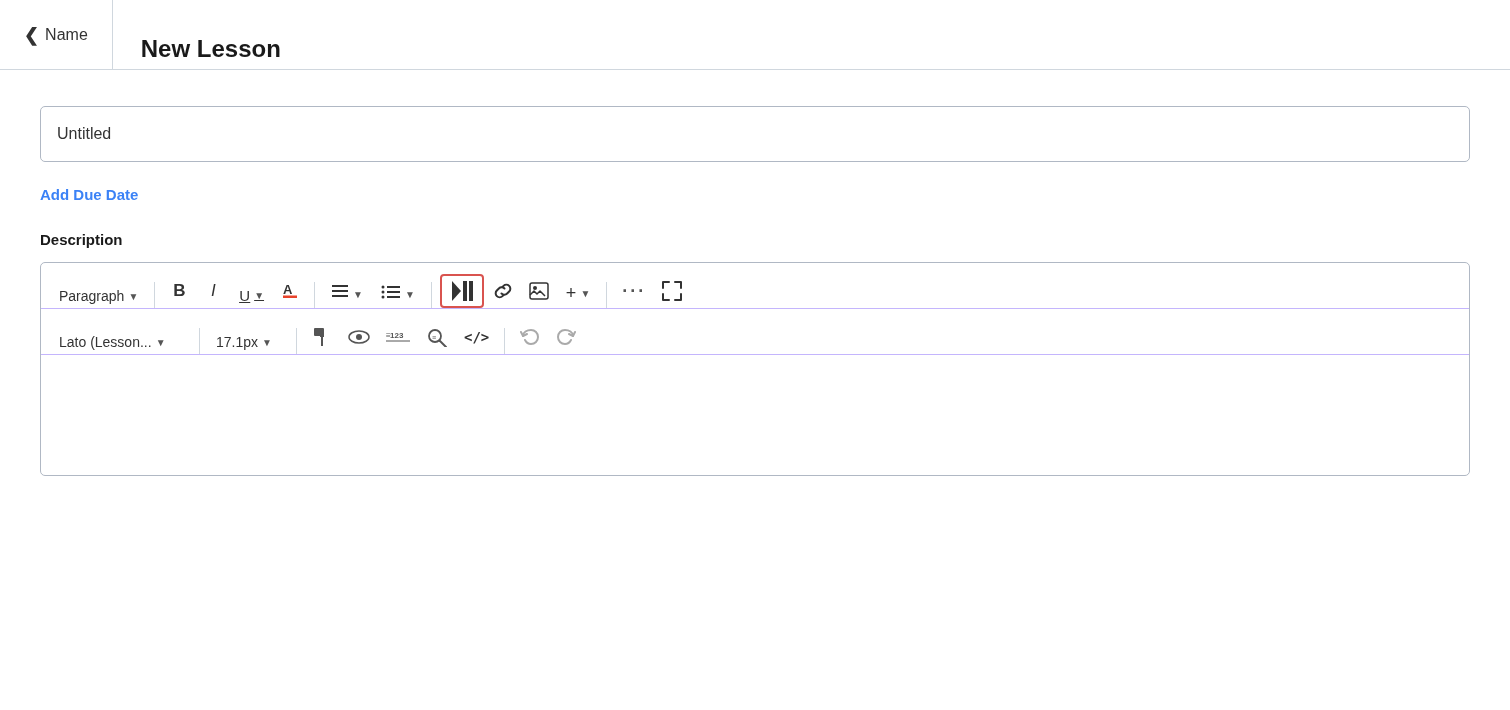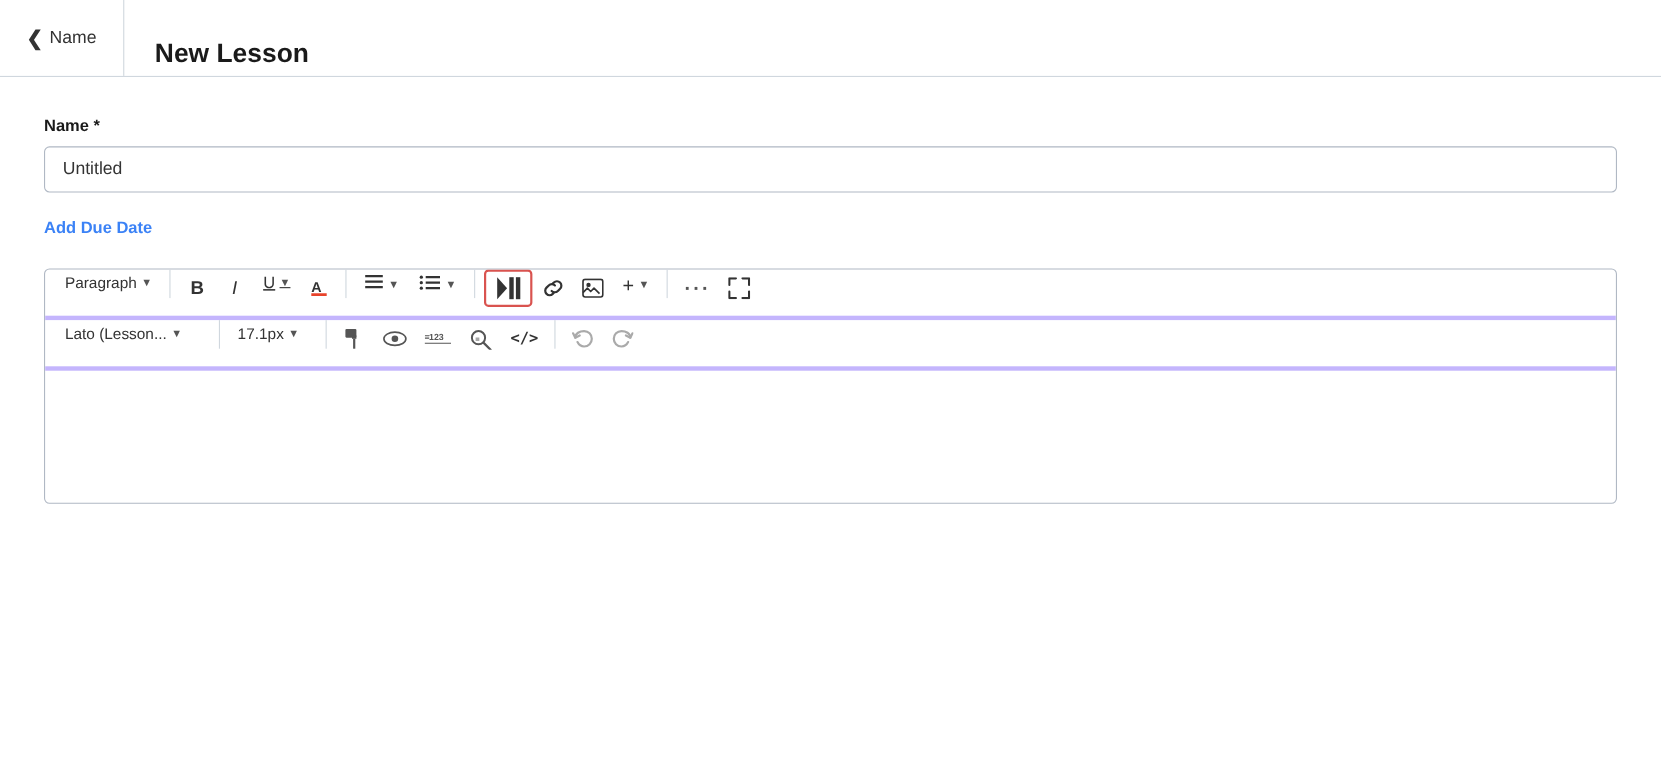--- a/index.html
+++ b/index.html
@@ -49,21 +49,21 @@
 
     
     .field-label {
       font-size: 15px;
       font-weight: 700;
       margin-bottom: 10px;
       color: #1a1a1a;
     }
     .name-input {
       width: 100%;
-      height: 42px;
+      height: 56px;
       border: 1px solid #b0b8c4;
       border-radius: 5px;
       padding: 0 16px;
       font-size: 16px;
       color: #333;
       outline: none;
     }
 
     
     .add-due-date-btn {
@@ -89,22 +89,22 @@
     
     .editor-container {
       border: 1px solid #b0b8c4;
       border-radius: 5px;
       overflow: hidden;
     }
 
     
     .toolbar-row {
       display: flex;
-      align-items: flex-start;
-      border-bottom: 4px solid #c4b5fd;
+      align-items: flex-end;
+      border-bottom: 1px solid #c4b5fd;
       padding: 0 10px;
       height: 46px;
       gap: 2px;
     }
     .toolbar-separator {
       width: 1px;
       height: 26px;
       background: #d0d7de;
       margin: 0 6px;
       flex-shrink: 0;
@@ -165,29 +165,29 @@
   <button class="back-btn">
     <span class="back-chevron">❮</span>
     <span>Name</span>
   </button>
   <h1 class="header-title">New Lesson</h1>
 </div>
 
 <div class="main-content">
 
   
-  <div class="field-label">Name *</div>
   <input class="name-input" type="text" value="Untitled" style="">
 
   
   <button class="add-due-date-btn">
     <span>Add Due Date</span>
   </button>
 
   
+  <div class="desc-label">Description</div>
 
   
   <div class="editor-container">
 
     <div class="toolbar-row">
 
       <button class="toolbar-dropdown">
         <span>Paragraph</span>
         <span class="chevron-down">▼</span>
       </button>

